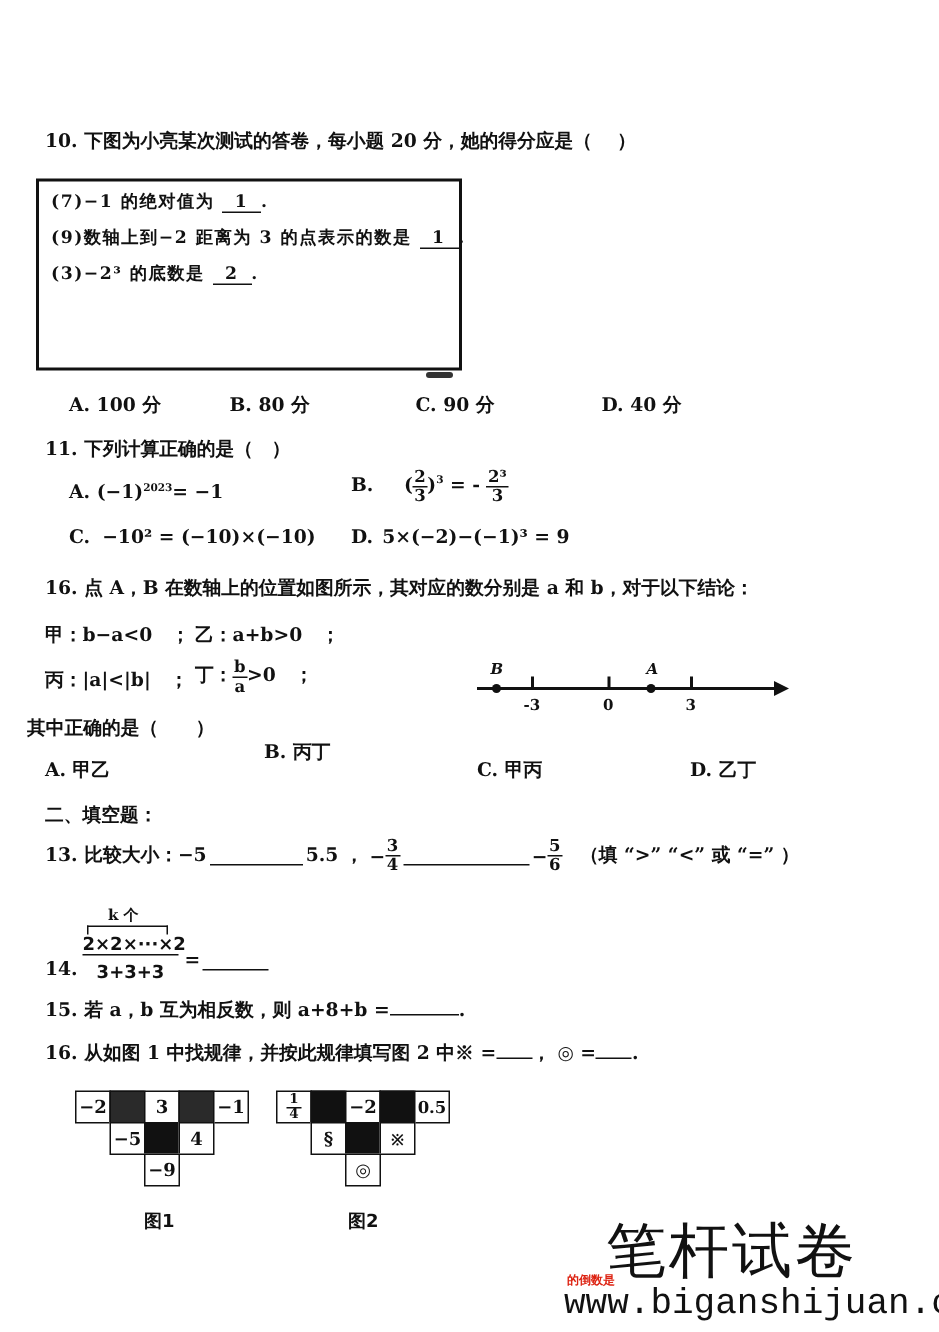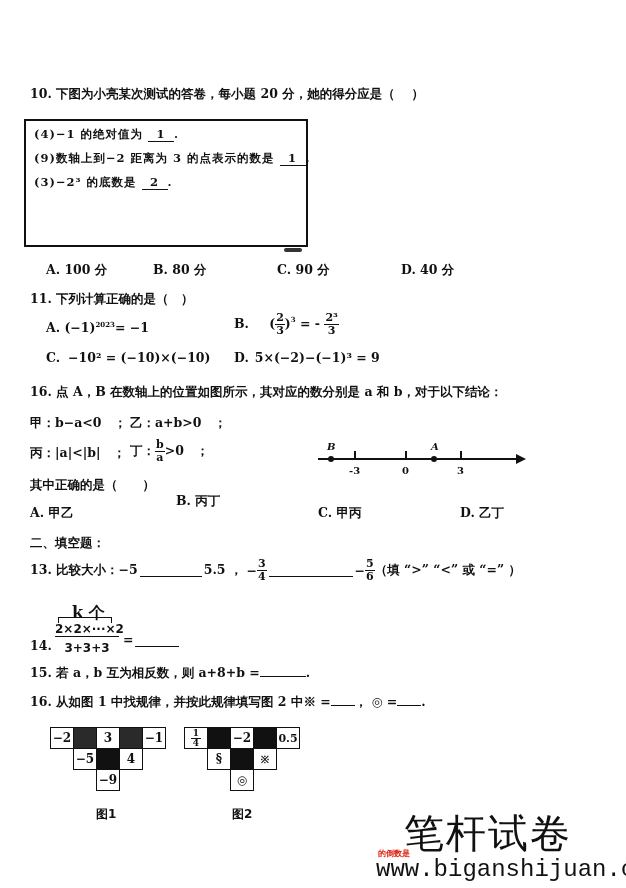--- a/index.html
+++ b/index.html
@@ -31,21 +31,21 @@
   .wm-url { font-family:"Liberation Mono","DejaVu Sans Mono", monospace; font-size:24px; color:#111; }
   .wm-free { font-family:"DejaVu Sans", sans-serif; font-size:8px; color:#d21; font-weight:bold; }
 </style>
 </head>
 <body>
 
 <div class="abs q" style="left:30px;top:86px;">10. 下图为小亮某次测试的答卷，每小题 20 分，她的得分应是（　 ）</div>
 
 <div class="box">
   <div class="box-line" style="top:6px;">
-    <span>(4)−1 的绝对值为</span>
+    <span>(7)−1 的绝对值为</span>
     <span class="blank" style="width:26px;">1</span><span>.</span>
   </div>
   <div class="box-line" style="top:30px;">
     <span>(9)数轴上到−2 距离为 3 的点表示的数是</span>
     <span class="blank" style="width:26px;">1</span><span>.</span>
   </div>
   <div class="box-line" style="top:54px;">
     <span>(3)−2³ 的底数是</span>
     <span class="blank" style="width:26px;">2</span><span>.</span>
   </div>
@@ -100,21 +100,21 @@
   <div class="tick" style="left:354px;top:451px;"></div>
   <div class="axis-lbl" style="left:349px;top:465px;">-3</div>
   <div class="tick" style="left:405px;top:451px;"></div>
   <div class="axis-lbl" style="left:402px;top:465px;">0</div>
   <div class="dot" style="left:431px;top:456px;"></div>
   <div class="axis-lbl" style="left:431px;top:441px;font-style:italic;">A</div>
   <div class="tick" style="left:460px;top:451px;"></div>
   <div class="axis-lbl" style="left:457px;top:465px;">3</div>
 </div>
 
-<div class="abs q" style="left:30px;top:477px;">其中正确的是（　　）</div>
+<div class="abs q" style="left:18px;top:477px;">其中正确的是（　　）</div>
 <div class="abs opt" style="left:30px;top:505px;">A. 甲乙</div>
 <div class="abs opt" style="left:176px;top:493px;">B. 丙丁</div>
 <div class="abs opt" style="left:318px;top:505px;">C. 甲丙</div>
 <div class="abs opt" style="left:460px;top:505px;">D. 乙丁</div>
 
 <div class="abs q" style="left:30px;top:535px;">二、填空题：</div>
 
 <div class="abs q" style="left:30px;top:558px;display:flex;align-items:center;">
   <span>13. 比较大小：−5</span>
   <span class="blank" style="width:62px;height:12px;margin:0 2px;"></span>
@@ -123,24 +123,24 @@
   <span class="frac">
       <span class="num">3</span>
       <span>4</span>
     </span>
   <span class="blank" style="width:84px;height:12px;margin:0 2px;"></span>
   <span>−</span>
   <span class="frac">
       <span class="num">5</span>
       <span>6</span>
     </span>
-  <span style="margin-left:0;">（填 “&gt;” “&lt;” 或 “=” ）</span>
+  <span style="margin-left:12px;">（填 “&gt;” “&lt;” 或 “=” ）</span>
 </div>
 
-<div class="abs" style="left:72px;top:603px;font-size:16px;font-weight:bold;">k 个</div>
+<div class="abs" style="left:72px;top:603px;font-size:10px;font-weight:bold;">k 个</div>
 <div class="abs" style="left:58px;top:617px;width:52px;height:5px;border:1.4px solid #111;border-bottom:none;"></div>
 <div class="abs q" style="left:30px;top:638px;">14.</div>
 <div class="abs" style="left:55px;top:622px;width:64px;text-align:center;font-size:12px;font-weight:bold;font-family:'DejaVu Sans',sans-serif;border-bottom:1.4px solid #111;">2×2×···×2</div>
 <div class="abs" style="left:55px;top:641px;width:64px;text-align:center;font-size:12px;font-weight:bold;font-family:'DejaVu Sans',sans-serif;">3+3+3</div>
 <div class="abs q" style="left:123px;top:632px;">=</div>
 <div class="abs" style="left:135px;top:646px;width:44px;border-bottom:1.2px solid #111;"></div>
 
 <div class="abs q" style="left:30px;top:664px;">
   <span>15. 若 a，b 互为相反数，则 a+8+b =</span><span class="blank" style="width:46px;height:12px;"></span><span>.</span>
 </div>

